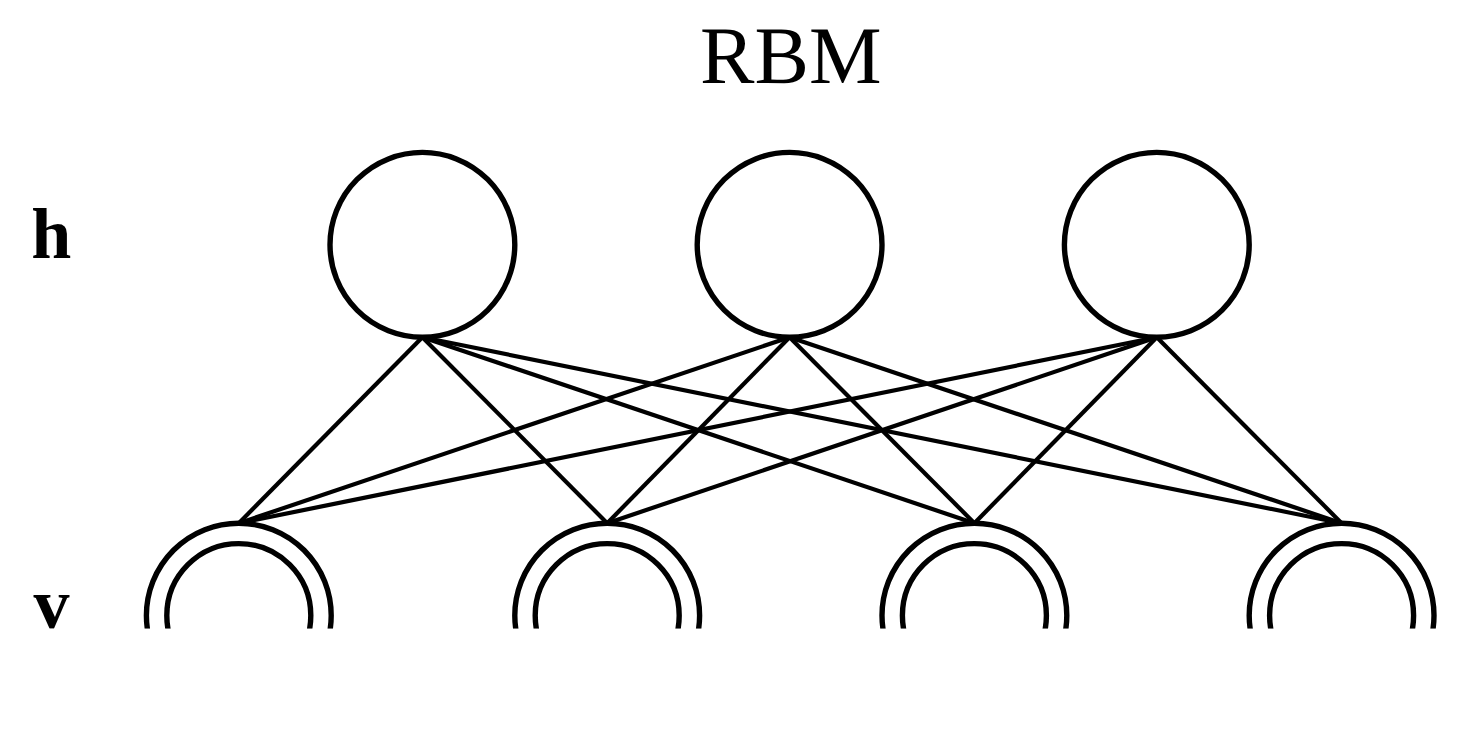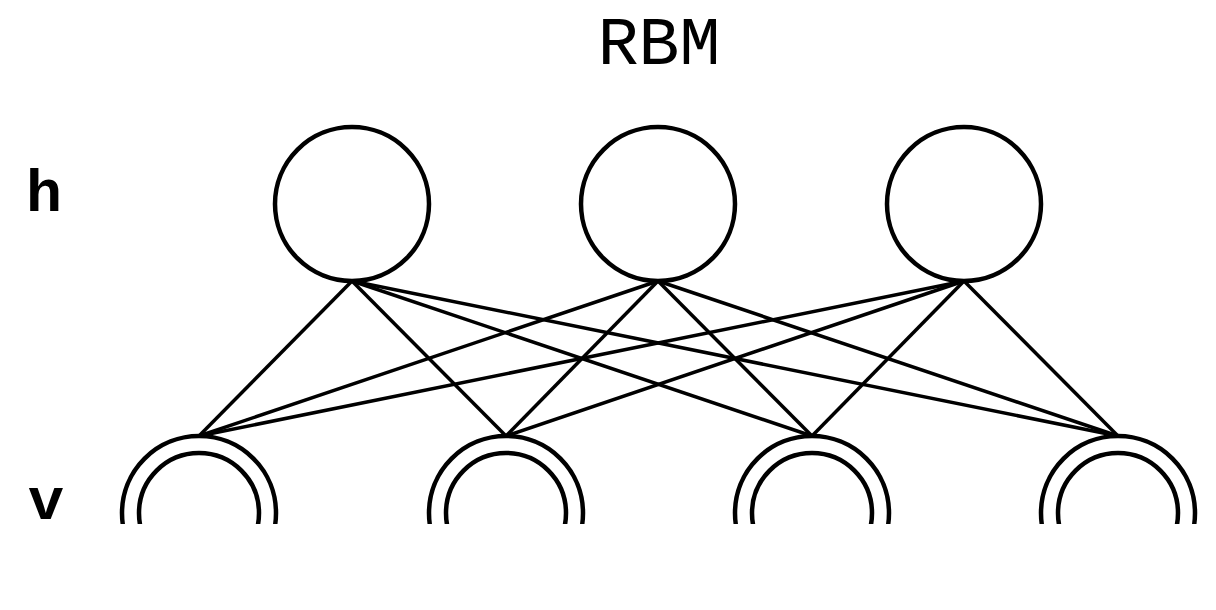--- a/index.html
+++ b/index.html
@@ -6,21 +6,21 @@
     margin: 0;
     padding: 0;
     background: #ffffff;
   }
   .canvas {
     position: relative;
     width: 1216px;
     height: 524px;
     background: #ffffff;
     overflow: hidden;
-    font-family: Liberation Mono, monospace;
+    font-family: Liberation Serif, serif;
   }
   .diagram-title {
     position: absolute;
     left: 51px;
     top: 12px;
     width: 1216px;
     text-align: center;
     font-size: 68px;
     line-height: 1;
     color: #000000;

